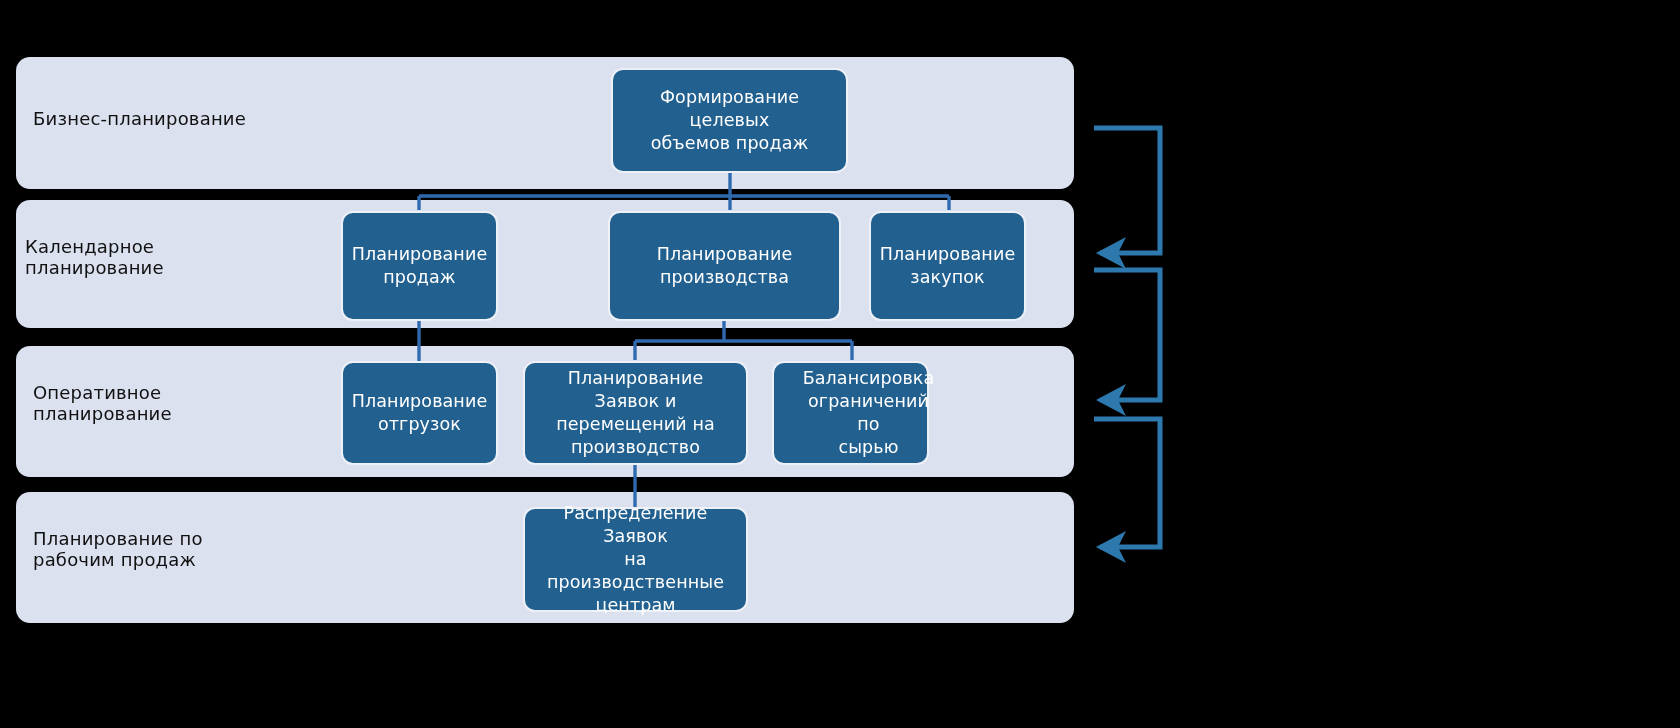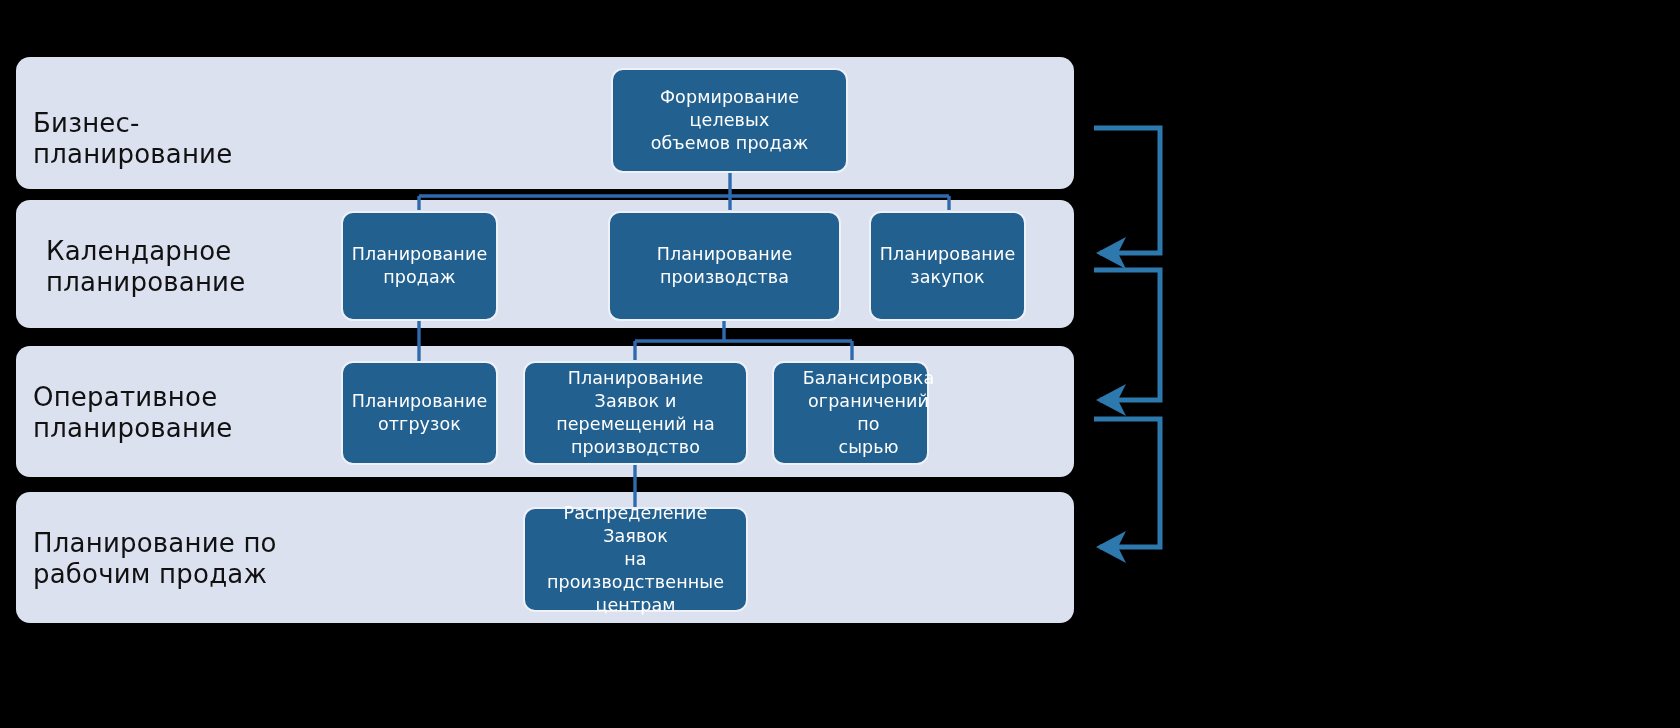--- a/index.html
+++ b/index.html
@@ -21,21 +21,21 @@
     height: 728px;
   }
   .band {
     position: absolute;
     background: #dce1f0;
     border-radius: 14px;
   }
   .band-label {
     position: absolute;
     color: #111111;
-    font-size: 26px;
+    font-size: 18px;
     line-height: 1.18;
     letter-spacing: 0.2px;
     white-space: pre-line;
     font-weight: 400;
   }
   .node {
     position: absolute;
     background: #21608f;
     background: #22608f;
     border: 2.5px solid #eef1f8;
@@ -64,21 +64,21 @@
 <body>
 
 <div id="stage">
 
   <div class="band" style="left:16px; top:57px; width:1058px; height:132px;"></div>
   <div class="band" style="left:16px; top:200px; width:1058px; height:128px;"></div>
   <div class="band" style="left:16px; top:346px; width:1058px; height:131px;"></div>
   <div class="band" style="left:16px; top:492px; width:1058px; height:131px;"></div>
 
   <div class="band-label" style="left:33px; top:108px; width:290px;">Бизнес-планирование</div>
-  <div class="band-label" style="left:46px; top:236px; width:290px;">Календарное
+  <div class="band-label" style="left:25px; top:236px; width:290px;">Календарное
 планирование</div>
   <div class="band-label" style="left:33px; top:382px; width:290px;">Оперативное
 планирование</div>
   <div class="band-label" style="left:33px; top:528px; width:300px;">Планирование по
 рабочим продаж</div>
 
   <svg class="wires" viewBox="0 0 1680 728" xmlns="http://www.w3.org/2000/svg">
     <g stroke="#2f6aae" stroke-width="3.4" fill="none" stroke-linecap="butt">
 
       <path d="M 730,172 L 730,196"></path>

